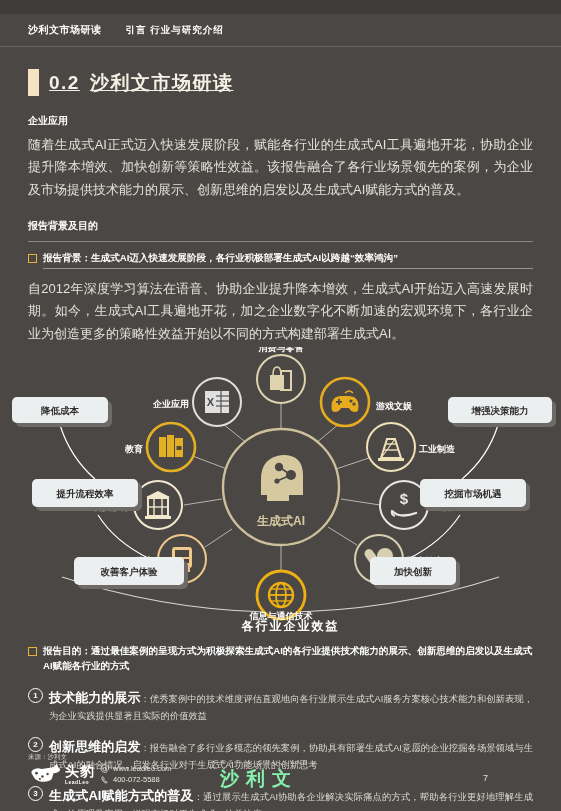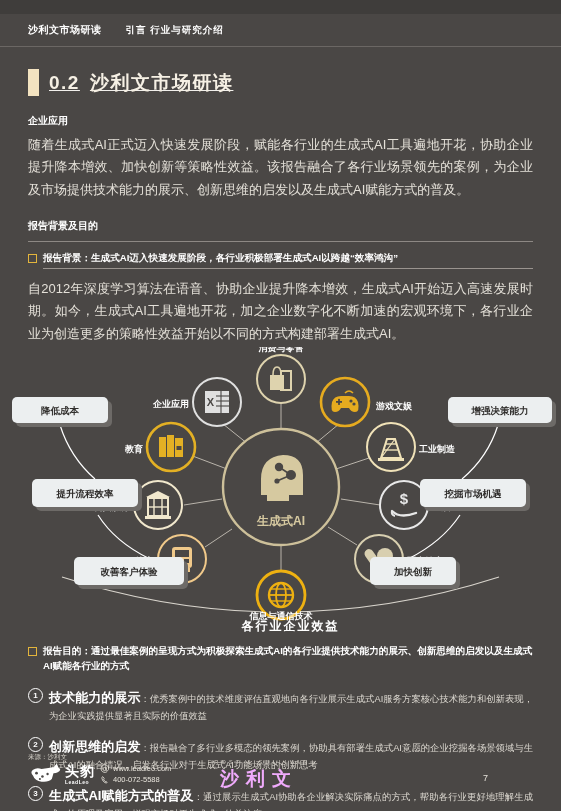--- a/index.html
+++ b/index.html
@@ -72,21 +72,21 @@
   .leadleo{position:absolute;left:28px;top:13px;display:flex;align-items:center;}
   .ll-logo{width:34px;height:24px;margin-right:3px;}
   .ll-word{display:flex;flex-direction:column;margin-right:5px;}
   .ll-cn{font-size:14px;font-weight:bold;color:#ffffff;line-height:14px;letter-spacing:1px;}
   .ll-en{font-size:5px;font-weight:bold;color:#ffffff;letter-spacing:.5px;margin-top:1px;}
   .ll-contact{display:flex;flex-direction:column;justify-content:center;}
   .ll-line{display:flex;align-items:center;font-size:7.5px;color:#e8e4dc;line-height:11px;}
   .ll-line .ico{width:10px;height:10px;margin-right:3px;flex:0 0 auto;}
   .fs-logo{position:absolute;left:0;right:0;top:10px;text-align:center;}
   .fs-en{font-size:5.5px;color:#cfcac2;letter-spacing:3.2px;margin-bottom:1px;}
-  .fs-cn{font-size:19px;font-weight:bold;color:#f0abfc;letter-spacing:7px;}
+  .fs-cn{font-size:19px;font-weight:bold;color:#86efac;letter-spacing:7px;}
   .pagenum{position:absolute;right:30px;top:24px;font-size:9px;color:#e6e2da;}
 </style>
 </head>
 <body>
 
 <div class="page">
 
   <div class="topbar"></div>
 
   <div class="header">

